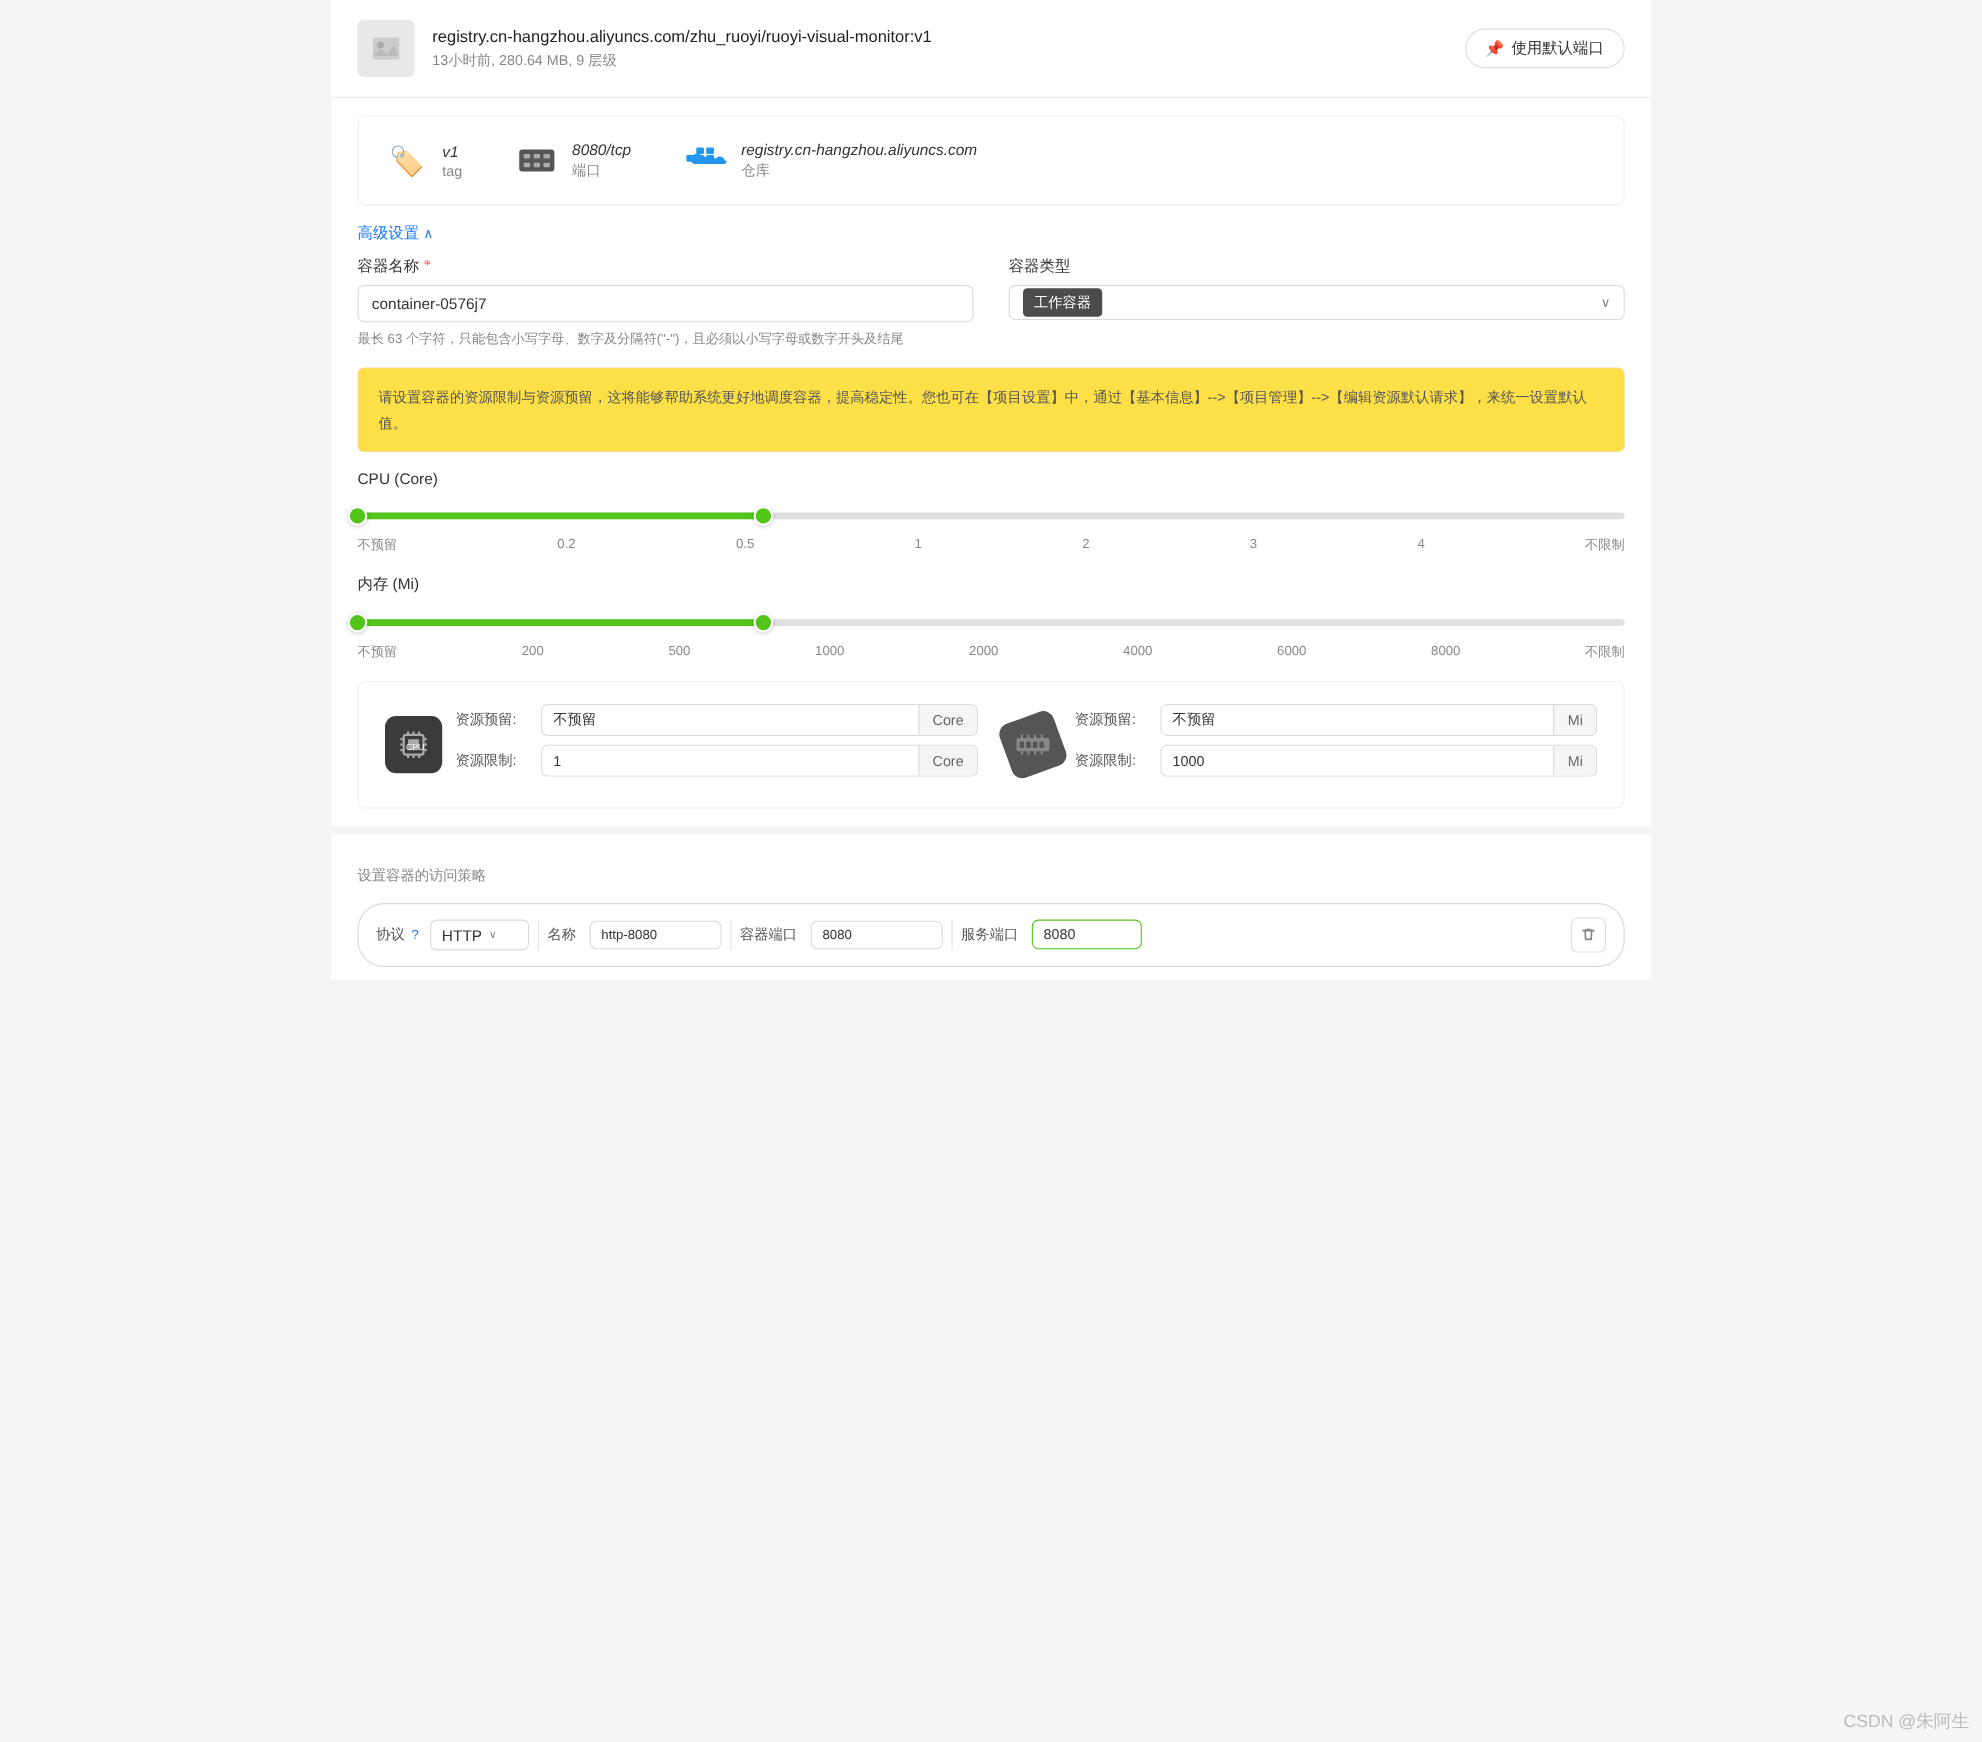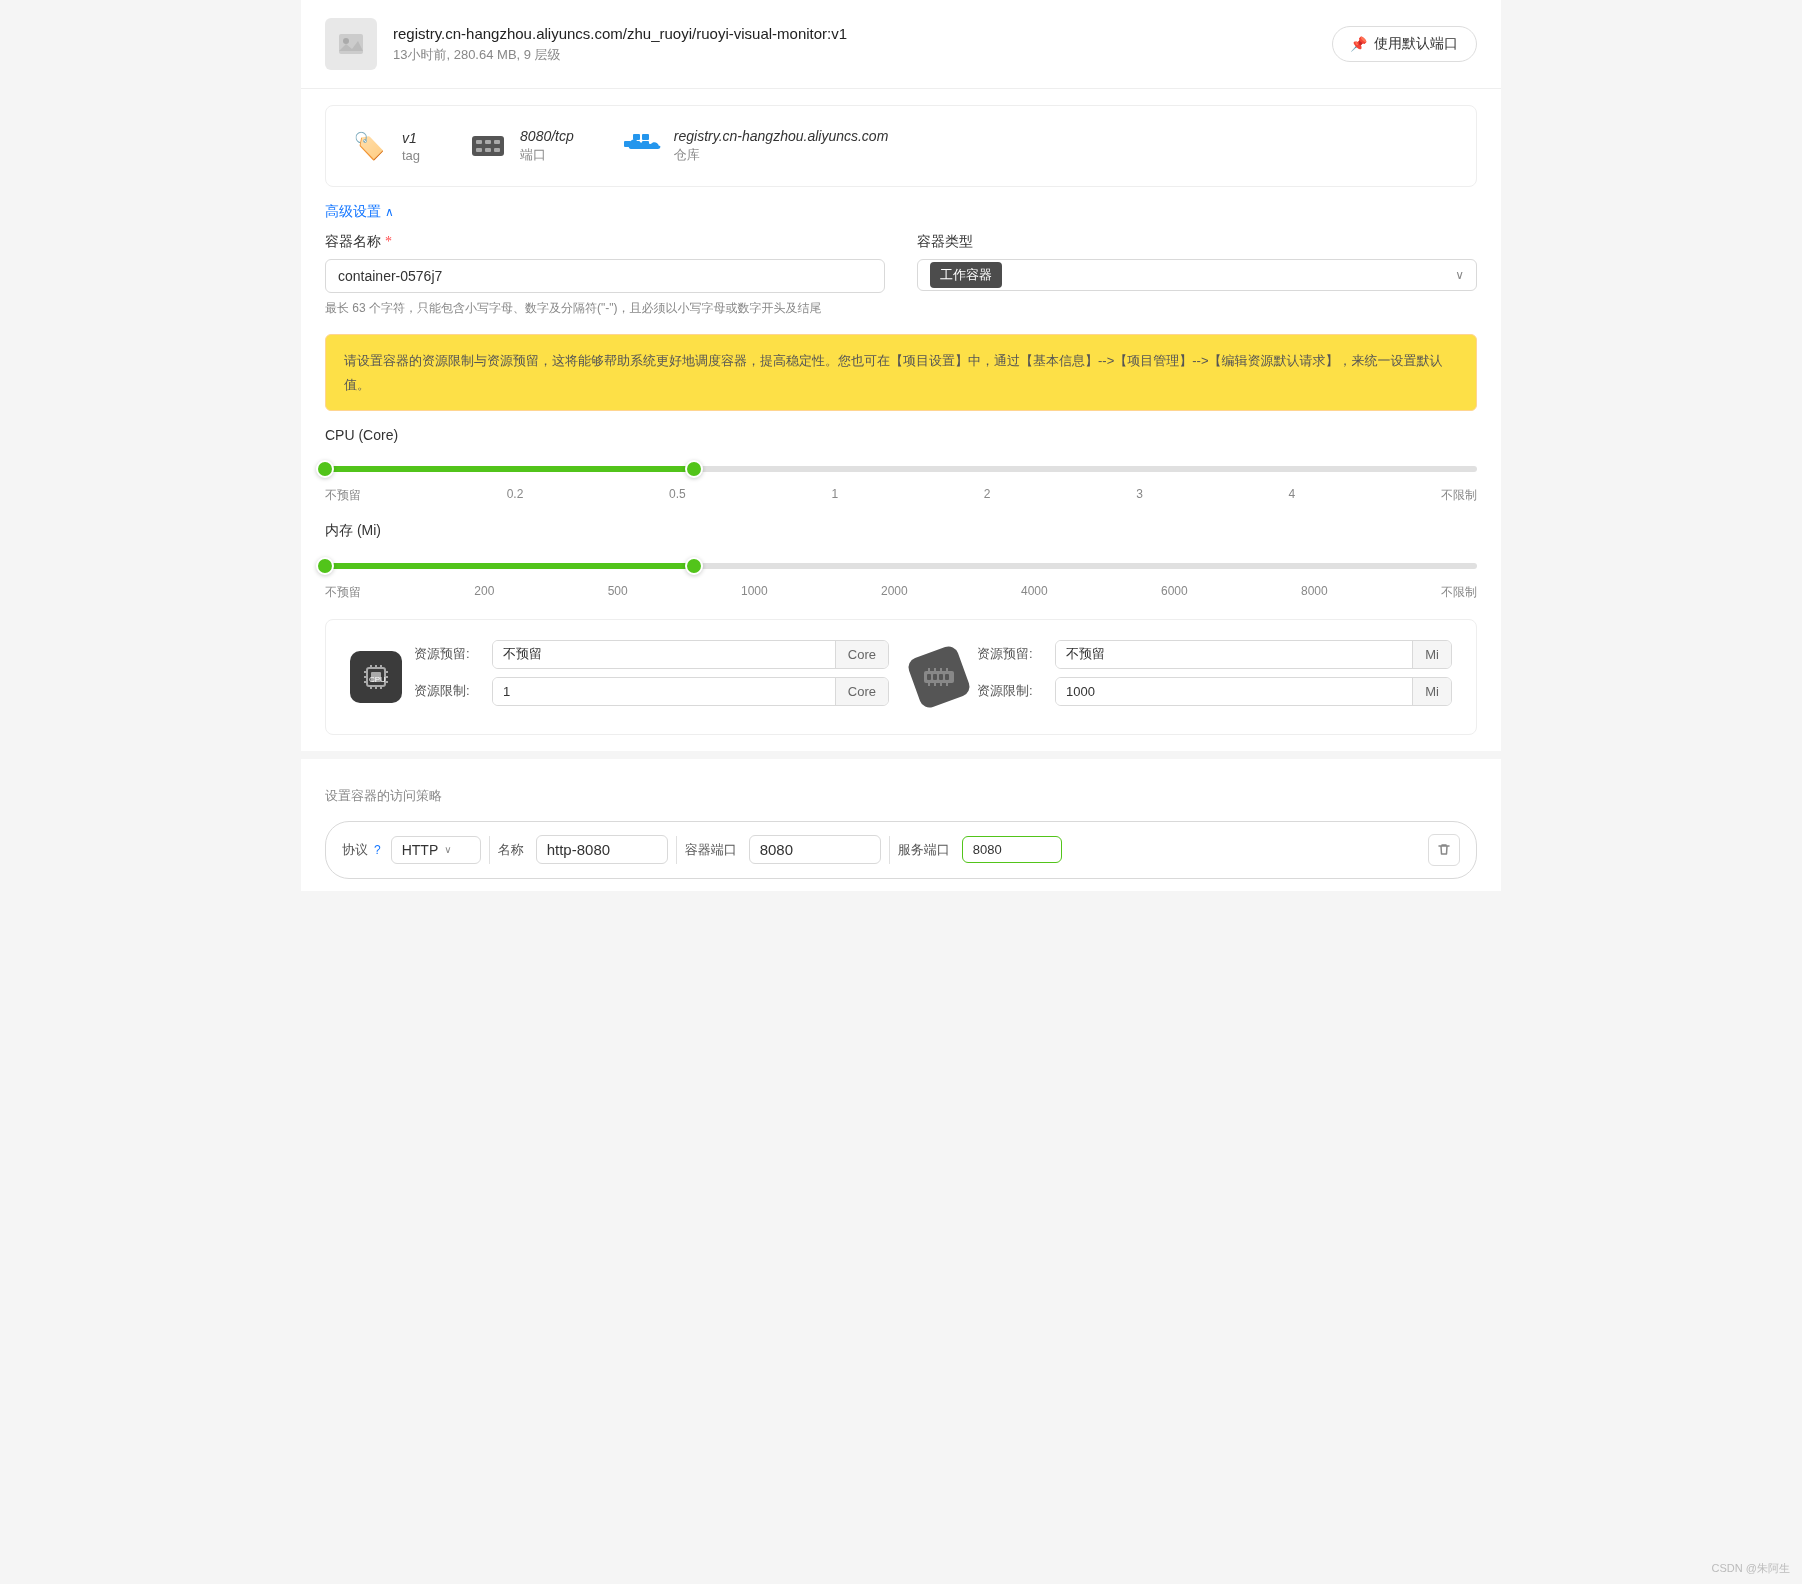--- a/index.html
+++ b/index.html
@@ -367,23 +367,23 @@
       padding: 5px 10px;
       gap: 6px;
       cursor: pointer;
       min-width: 90px;
       background: #fff;
     }
     .port-input {
       border: 1px solid #d9d9d9;
       border-radius: 6px;
       padding: 5px 10px;
-      font-size: 15px;
-      color: #333;
-      width: 132px;
+      font-size: 12px;
+      color: #333;
+      width: 120px;
       outline: none;
     }
     .port-number-input {
       border: 1px solid #52c41a;
       border-radius: 6px;
       padding: 5px 10px;
       font-size: 13px;
       color: #333;
       width: 100px;
       outline: none;
@@ -401,21 +401,21 @@
       color: #888;
       font-size: 16px;
       margin-left: auto;
     }
 
     
     .watermark {
       position: fixed;
       bottom: 8px;
       right: 12px;
-      font-size: 11px;
+      font-size: 16px;
       color: #bbb;
     }
   </style>
 </head>
 <body>
 
 <div class="page-wrapper">
 
   <div class="header-section">
     <div class="header-left">

